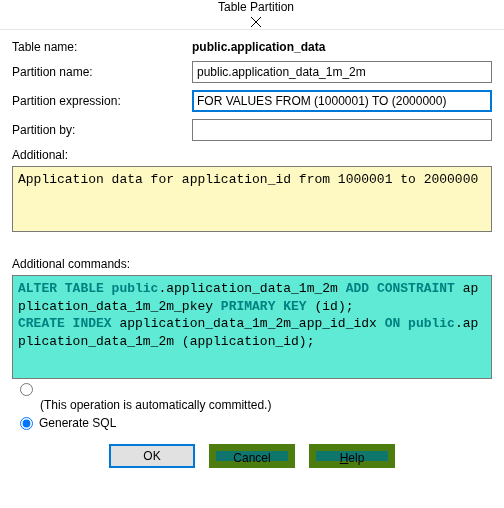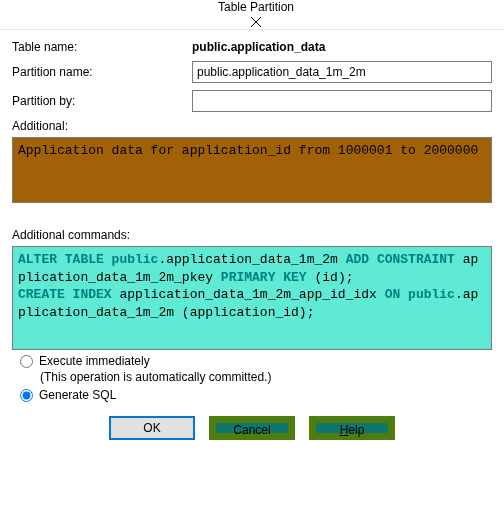--- a/index.html
+++ b/index.html
@@ -50,21 +50,21 @@
   .section-lbl { margin: 4px 0 4px 0; }
   textarea {
     width: 100%;
     border: 1px solid #7a7a7a;
     font-family: Consolas, "Courier New", monospace;
     font-size: 13px;
     line-height: 1.35;
     padding: 4px 5px;
     resize: none;
     overflow-y: scroll;
-    background: #a16207;
+    background: #fef9c3;
     color: #000;
     white-space: pre-wrap;
     word-break: break-all;
   }
   .desc { height: 66px; }
   .cmds {
     width: 100%;
     height: 104px;
     border: 1px solid #7a7a7a;
     font-family: Consolas, "Courier New", monospace;
@@ -127,38 +127,43 @@
     <div class="val bold">public.application_data</div>
   </div>
 
   <div class="row">
     <div class="lbl">Partition name:</div>
     <div class="val">
       <input type="text" value="public.application_data_1m_2m" style="">
     </div>
   </div>
 
+  <div class="row">
+    <div class="lbl">Partition expression:</div>
+    <div class="val">
+      <input type="text" class="focused" value="FOR VALUES FROM (1000001) TO (2000000)" style="">
+    </div>
+  </div>
 
   <div class="row">
     <div class="lbl">Partition by:</div>
     <div class="val">
       <input type="text" value="" style="">
     </div>
   </div>
 
   <div class="section-lbl">Additional:</div>
   <textarea class="desc" style="">Application data for application_id from 1000001 to 2000000</textarea>
 
   <div class="section-lbl" style="margin-top:22px">Additional commands:</div>
   <div class="cmds"><span class="kw">ALTER TABLE public</span><span class="plain">.application_data_1m_2m </span><span class="kw">ADD CONSTRAINT</span><span class="plain"> application_data_1m_2m_pkey </span><span class="kw">PRIMARY KEY</span><span class="plain"> (id);</span><br><span class="kw">CREATE INDEX</span><span class="plain"> application_data_1m_2m_app_id_idx </span><span class="kw">ON public</span><span class="plain">.application_data_1m_2m (application_id);</span></div>
 
 
   <label class="radio-row">
     <input type="radio" name="act" style="">
-    <span>Execute immediately</span>
   </label>
   <div class="radio-note">(This operation is automatically committed.)</div>
 
   <label class="radio-row">
     <input type="radio" name="act" checked="" style="">
     <span>Generate SQL</span>
   </label>
 
   <div class="btnbar">
     <button class="btn primary">OK</button>

